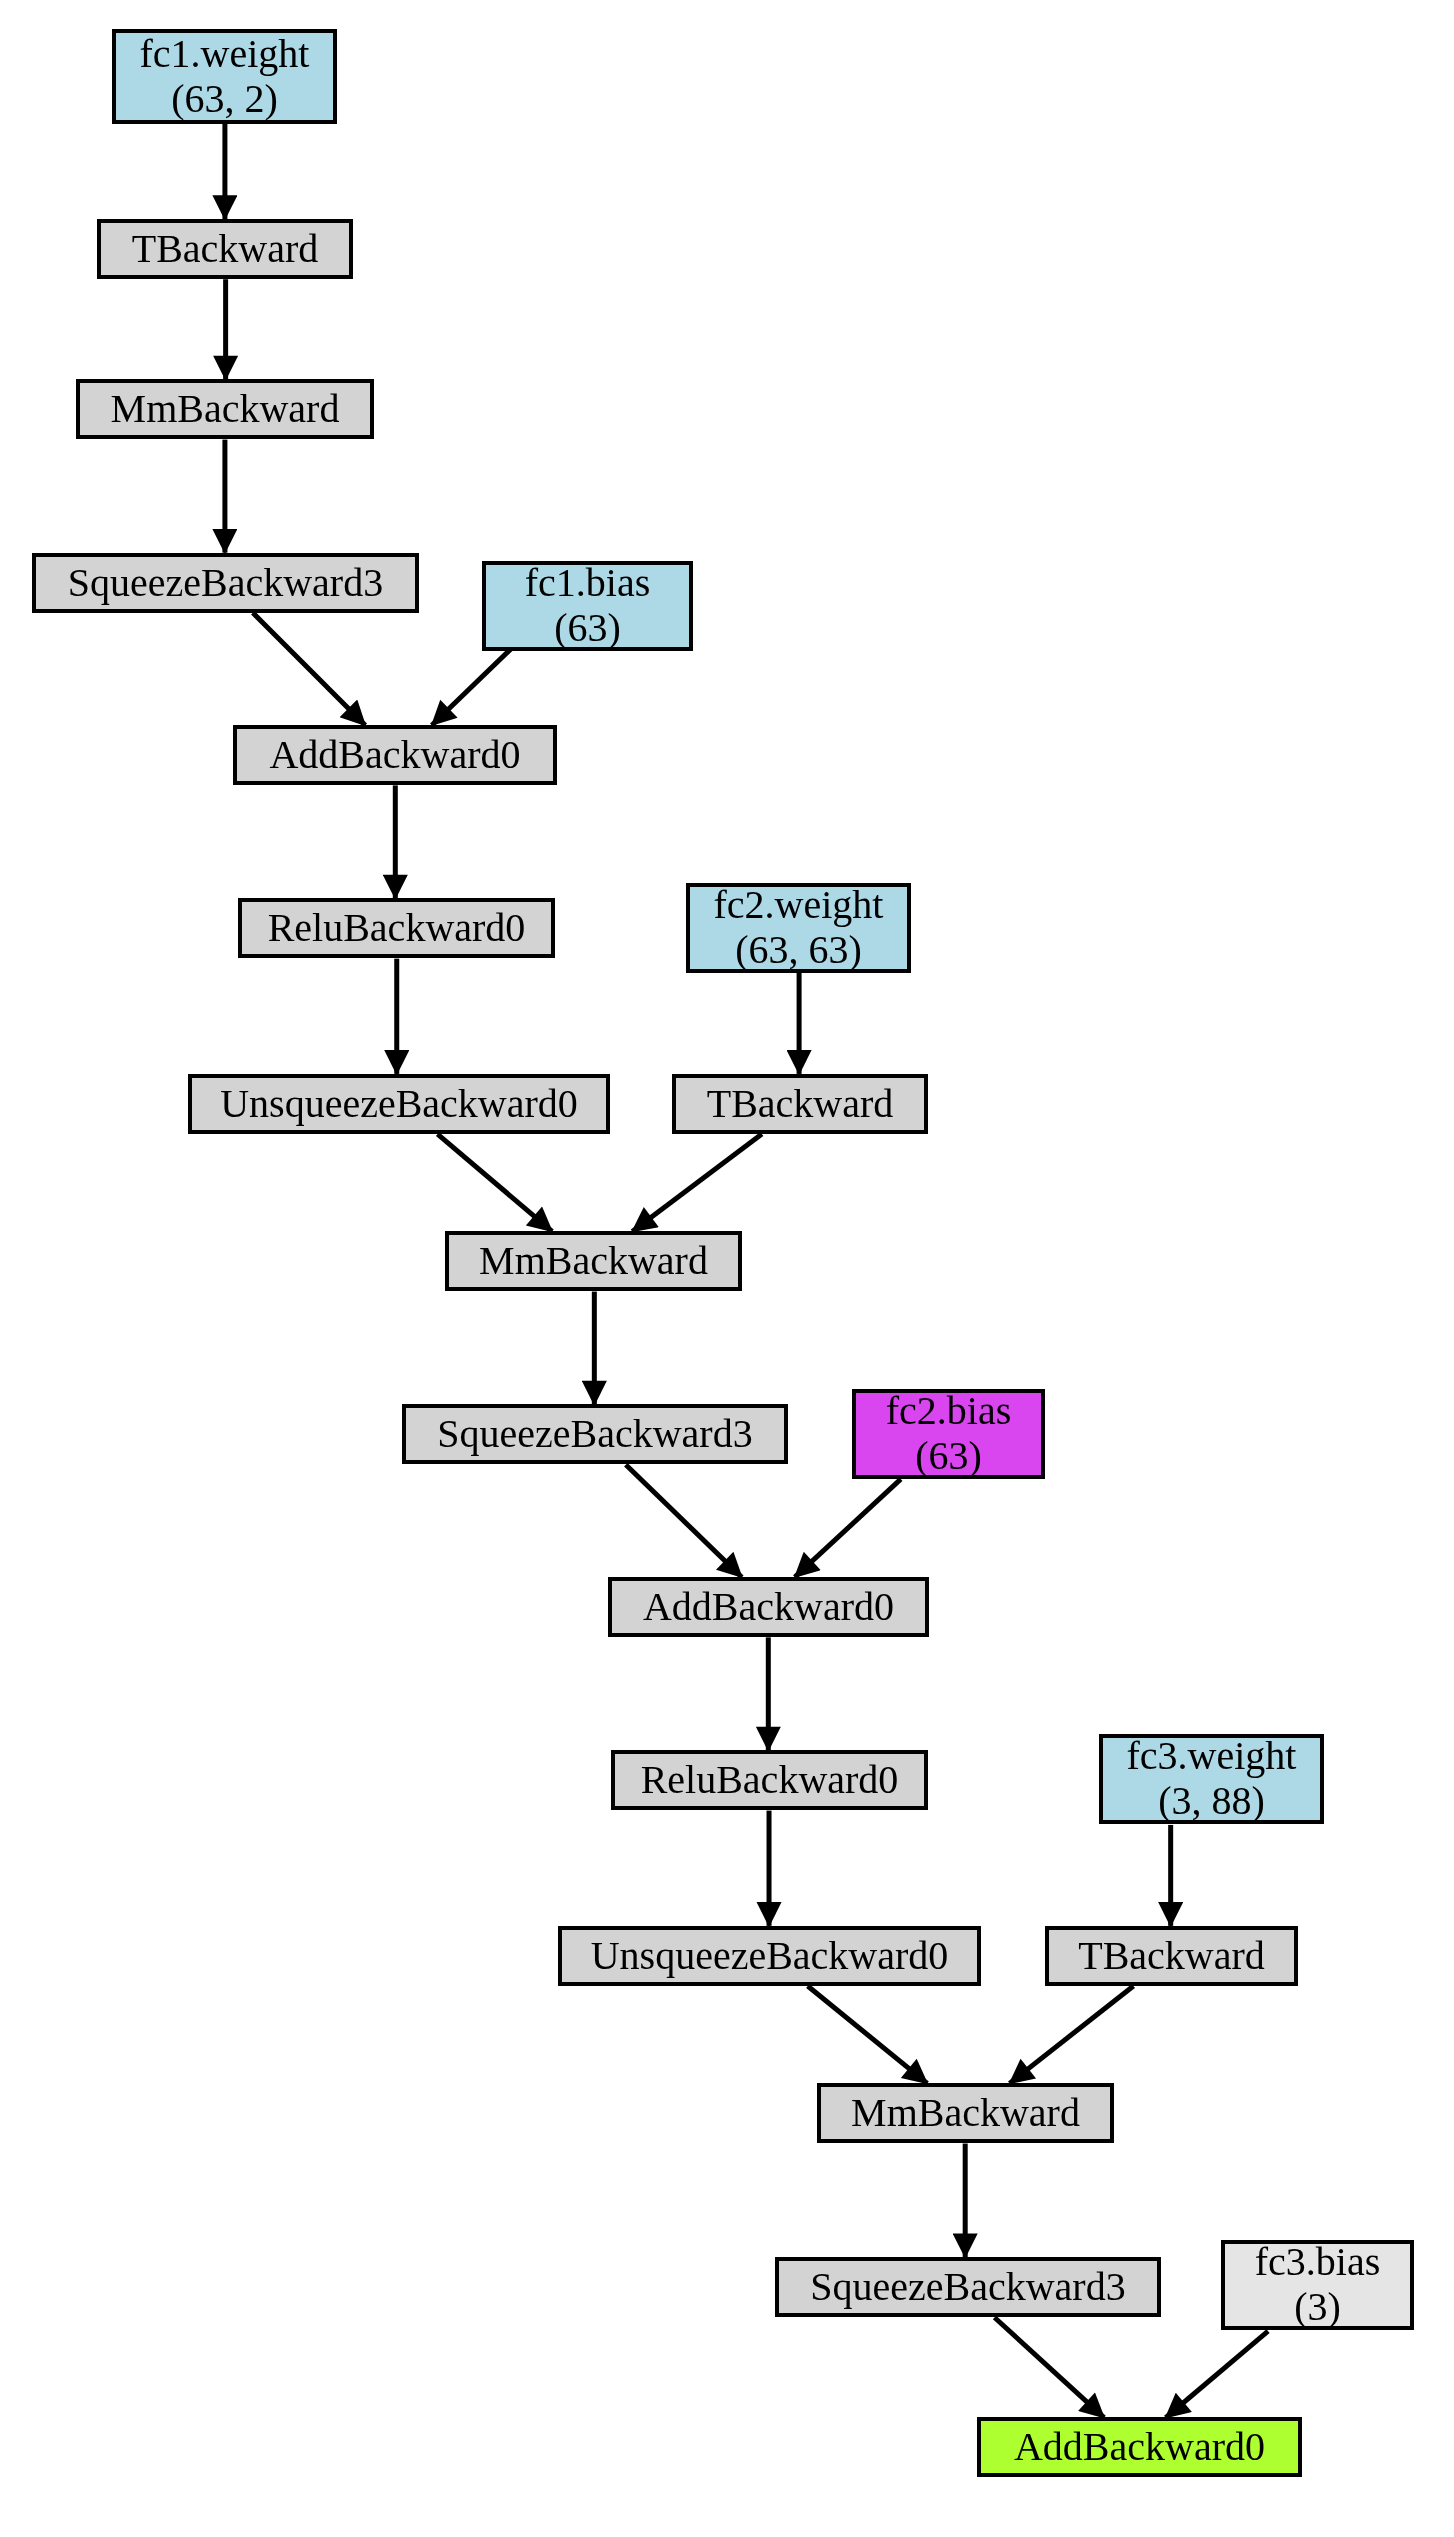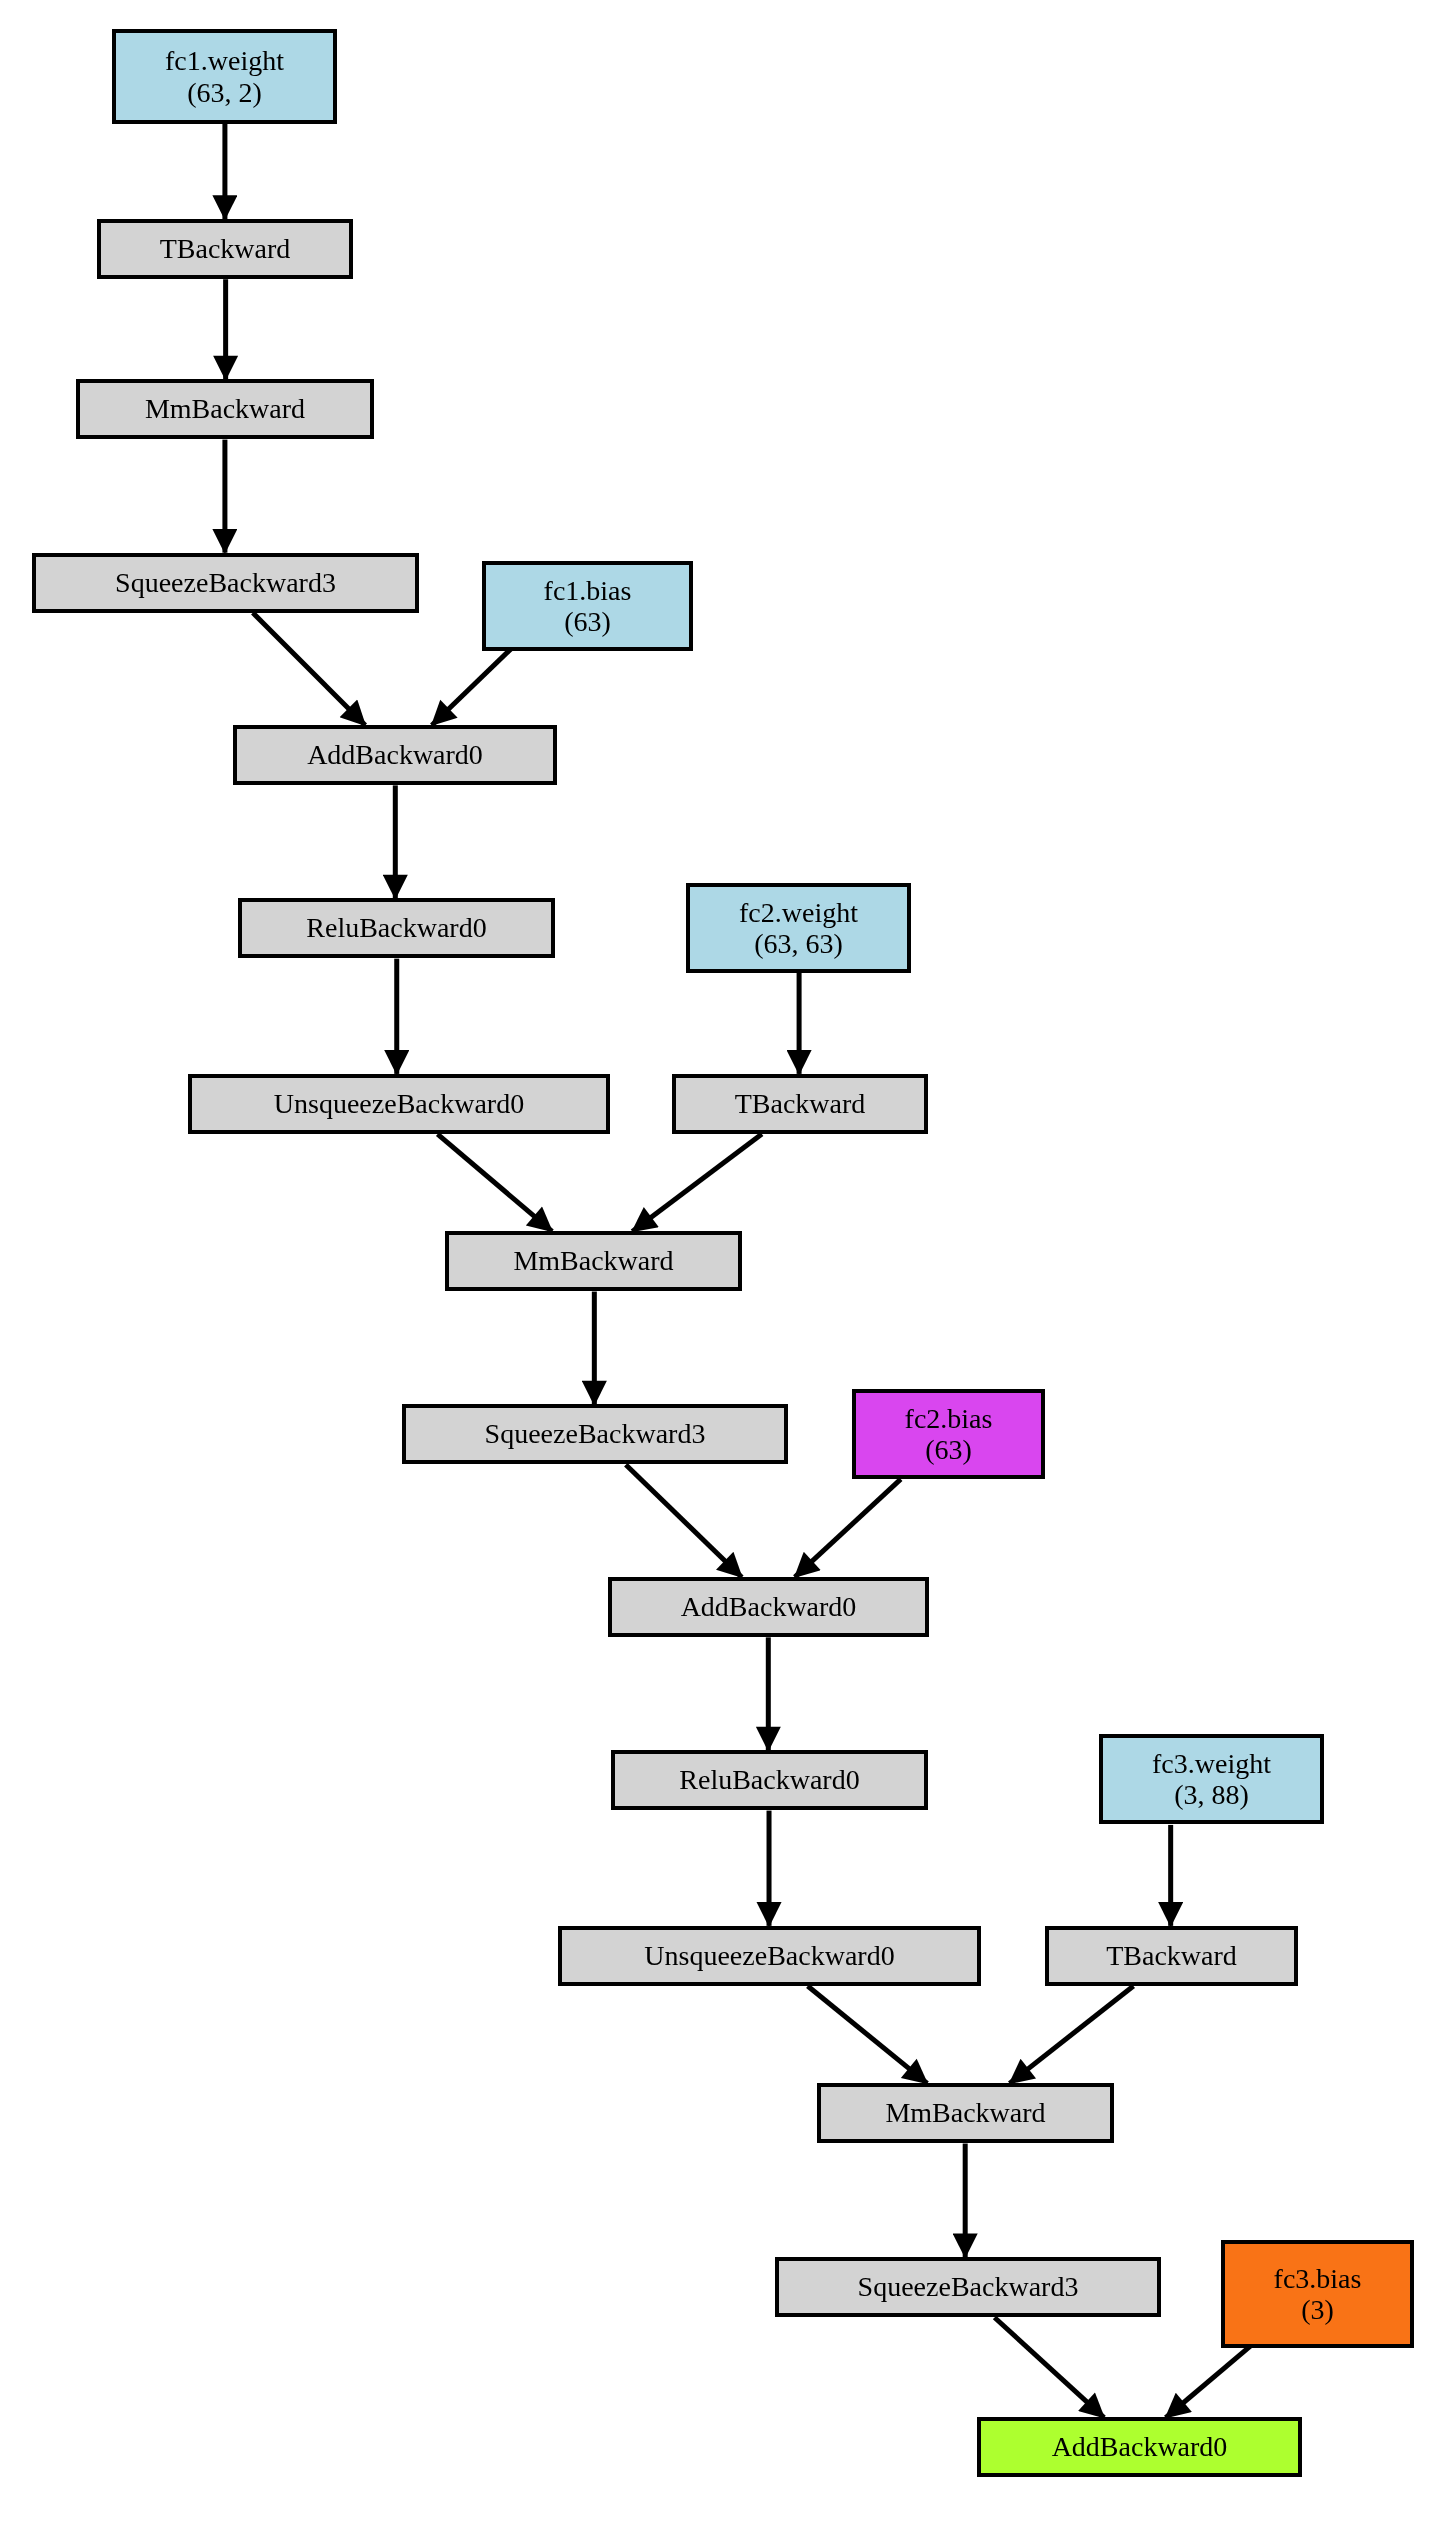--- a/index.html
+++ b/index.html
@@ -14,21 +14,21 @@
   #edges { position: absolute; left: 0; top: 0; }
   .node {
     position: absolute;
     box-sizing: border-box;
     border: 4.3px solid #000000;
     display: flex;
     flex-direction: column;
     align-items: center;
     justify-content: center;
     text-align: center;
-    font-size: 28px;
+    font-size: 40px;
     line-height: 1.12;
     color: #000000;
     white-space: nowrap;
   }
   .node-line { display: block; }
 </style>
 </head>
 <body>
 
 <div id="graph">
@@ -118,21 +118,21 @@
     </div>
     <div class="node op" style="left: 1045px; top: 1926px; width: 253px; height: 60px; background: rgb(211, 211, 211);">
       <div class="node-line">TBackward</div>
     </div>
     <div class="node op" style="left: 817px; top: 2083px; width: 297px; height: 60px; background: rgb(211, 211, 211);">
       <div class="node-line">MmBackward</div>
     </div>
     <div class="node op" style="left: 775px; top: 2257px; width: 386px; height: 60px; background: rgb(211, 211, 211);">
       <div class="node-line">SqueezeBackward3</div>
     </div>
-    <div class="node param" style="left: 1221px; top: 2240px; width: 193px; height: 108px; background: #f97316;">
+    <div class="node param" style="left: 1221px; top: 2240px; width: 193px; height: 90px; background: #e5e5e5;">
       <div class="node-line">fc3.bias</div>
       <div class="node-line">(3)</div>
     </div>
     <div class="node output" style="left: 977px; top: 2417px; width: 325px; height: 60px; background: rgb(173, 255, 47);">
       <div class="node-line">AddBackward0</div>
     </div>
   </div>
 
 
 </body></html>

